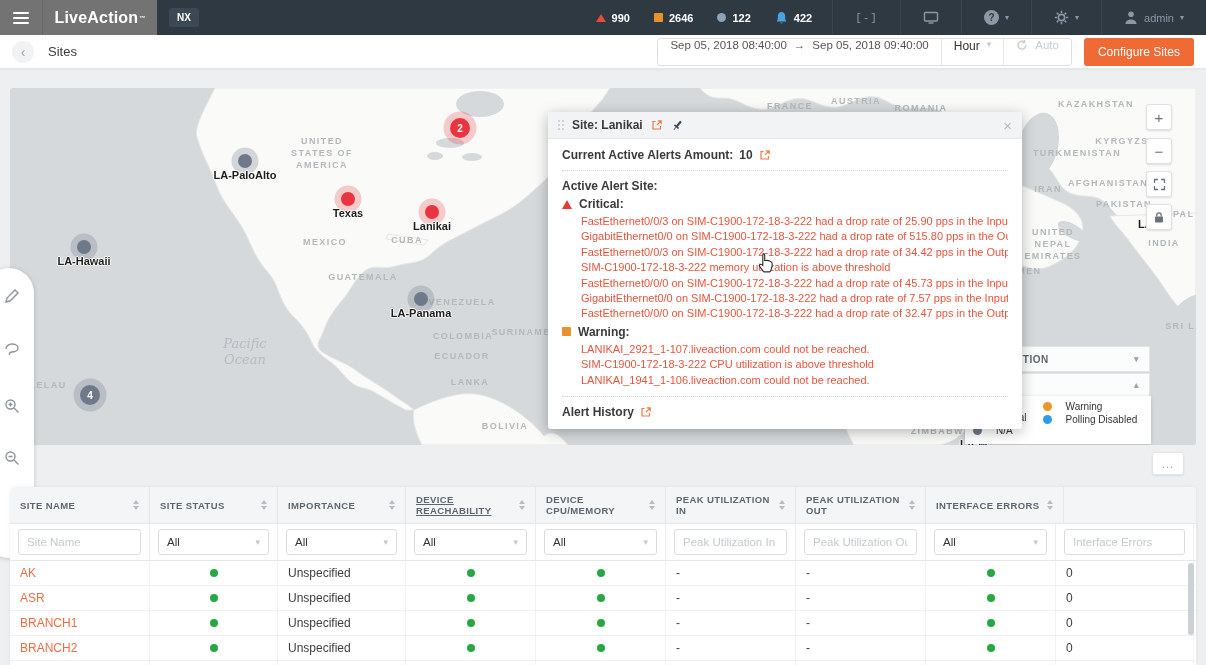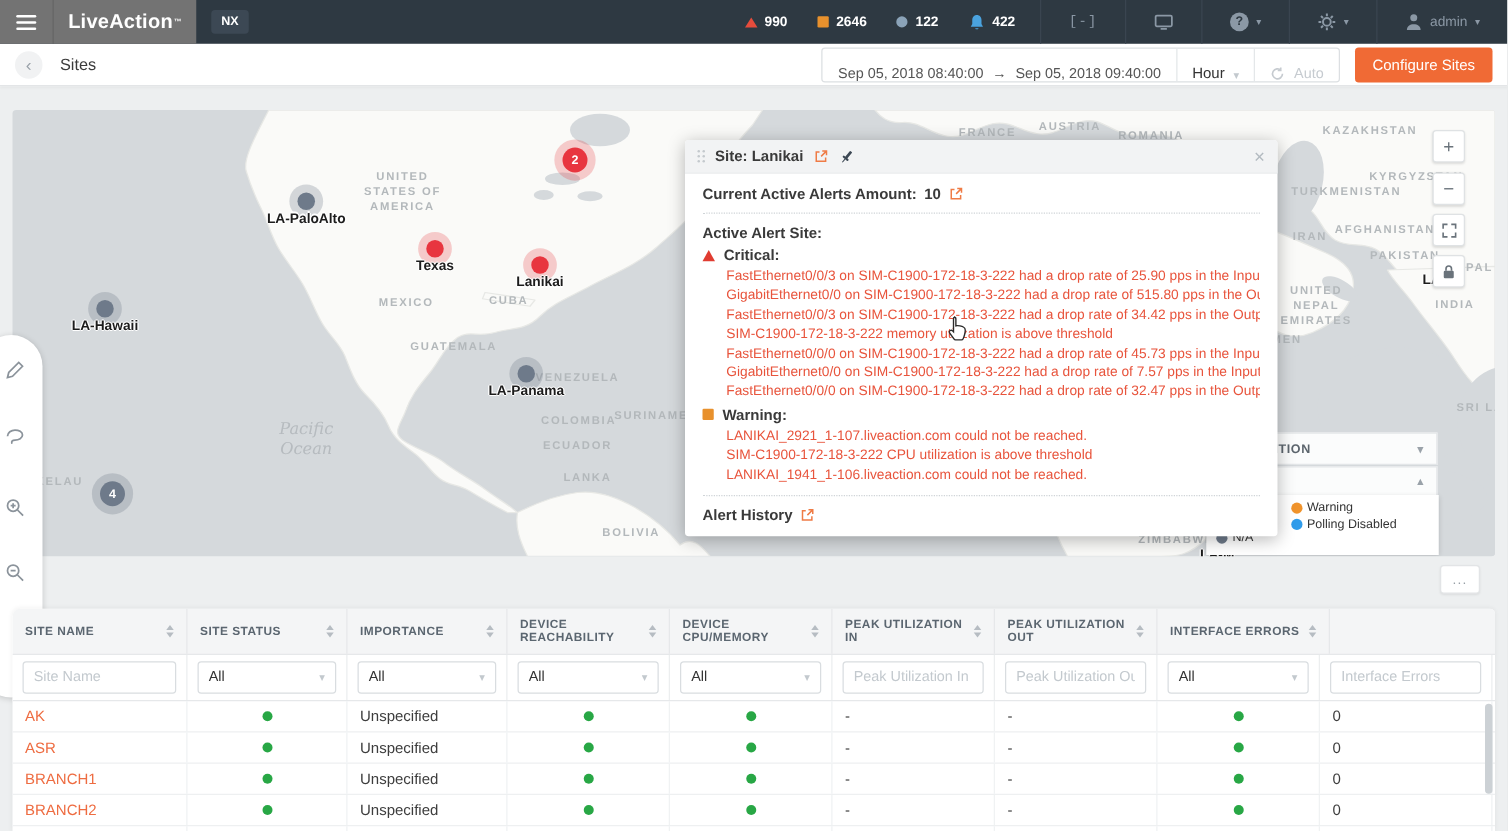--- a/index.html
+++ b/index.html
@@ -26,21 +26,21 @@
   .help-circle{width:15px;height:15px;border-radius:50%;background:#8b98a5;color:#2e3942;font-size:10px;font-weight:700;display:flex;align-items:center;justify-content:center;}
   .code-tool{font-family:"Liberation Mono",monospace;font-size:11px;letter-spacing:1px;}
 
   
   .subheader{position:absolute;top:35px;left:0;right:0;height:34px;background:#fff;border-bottom:1px solid #e3e5e7;
              display:flex;align-items:center;padding:0 12px;box-sizing:border-box;z-index:39;box-shadow:0 1px 2px rgba(0,0,0,.04);}
   .back-btn{width:22px;height:22px;border-radius:50%;background:#f1f2f3;color:#9aa2a9;display:flex;align-items:center;justify-content:center;font-size:14px;line-height:1;cursor:pointer;}
   .sh-title{margin-left:14px;font-size:13px;color:#3b3b3b;}
   .sh-right{margin-left:auto;display:flex;align-items:center;gap:12px;}
   .range-group{display:flex;align-items:stretch;border:1px solid #dcdfe2;border-radius:3px;height:28px;background:#fff;box-sizing:border-box;}
-  .rg-seg{display:flex;align-items:flex-end;gap:7px;padding:0 12px;font-size:11.5px;color:#555;}
+  .rg-seg{display:flex;align-items:flex-start;gap:7px;padding:0 12px;font-size:11.5px;color:#555;}
   .rg-seg + .rg-seg{border-left:1px solid #e4e7e9;}
   .rg-hour{font-size:12px;color:#333;cursor:pointer;}
   .rg-auto{color:#c6cbd0;cursor:default;}
   .cfg-btn{height:28px;background:#f06a35;color:#fff;border:none;border-radius:3px;font-size:12px;display:flex;align-items:center;padding:0 14px;cursor:pointer;font-family:inherit;}
 
   
   .map{position:absolute;left:10px;top:88px;width:1186px;height:357px;background:#d5d9dc;border-radius:3px;overflow:hidden;}
   .land-svg{position:absolute;left:0;top:0;}
   .region{position:absolute;text-align:center;font-size:9px;font-weight:600;letter-spacing:1.4px;color:#b3b8bb;line-height:12px;pointer-events:none;}
   .ocean-label{position:absolute;left:185px;top:248px;width:100px;text-align:center;font-family:"DejaVu Serif",serif;font-style:italic;font-size:13px;color:#b6bbbf;line-height:16px;}
@@ -61,21 +61,21 @@
            box-shadow:0 1px 2px rgba(0,0,0,.12);display:flex;align-items:center;justify-content:center;color:#6a737b;
            font-size:15px;cursor:pointer;z-index:4;box-sizing:border-box;}
   .accordion{position:absolute;left:950px;width:190px;background:#fbfcfc;border:1px solid #e3e6e8;display:flex;align-items:center;
              justify-content:space-between;padding:0 10px;box-sizing:border-box;font-size:10px;font-weight:700;color:#5d666e;
              letter-spacing:.5px;z-index:2;cursor:pointer;}
   .acc-chev{color:#9aa2a9;font-size:9px;}
   .legend{position:absolute;left:955px;top:308px;width:186px;height:48px;background:#fff;box-shadow:0 1px 4px rgba(0,0,0,.15);
           z-index:2;display:flex;gap:16px;padding:5px 8px;box-sizing:border-box;}
   .lg-col{display:flex;flex-direction:column;gap:2px;}
   .lg-col.left{padding-top:11px;}
-  .lg-item{display:flex;align-items:center;gap:4px;font-size:10px;color:#333;white-space:nowrap;}
+  .lg-item{display:flex;align-items:center;gap:14px;font-size:10px;color:#333;white-space:nowrap;}
   .lg-dot{width:9px;height:9px;border-radius:50%;flex:none;}
 
   
   .left-tools{position:absolute;left:-16px;top:268px;width:50px;height:290px;background:#fff;border-radius:25px;
               box-shadow:0 1px 5px rgba(0,0,0,.18);z-index:6;}
   .lt-ic{position:absolute;left:20px;color:#8b939b;}
 
   
   .popup{position:absolute;left:548px;top:112px;width:474px;background:#fff;border-radius:3px;
          box-shadow:0 3px 14px rgba(0,0,0,.28);z-index:20;}
@@ -496,21 +496,21 @@
             <i class="s-dn"></i>
           </span>
         </div>
         <div class="th" style="width: 128px;">
           <span class="th-label">IMPORTANCE</span>
           <span class="sort">
             <i class="s-up"></i>
             <i class="s-dn"></i>
           </span>
         </div>
-        <div class="th" style="width: 130px;">
+        <div class="th" style="width: 130px; text-decoration: underline;">
           <span class="th-label">DEVICE REACHABILITY</span>
           <span class="sort">
             <i class="s-up"></i>
             <i class="s-dn"></i>
           </span>
         </div>
         <div class="th" style="width: 130px;">
           <span class="th-label">DEVICE CPU/MEMORY</span>
           <span class="sort">
             <i class="s-up"></i>

